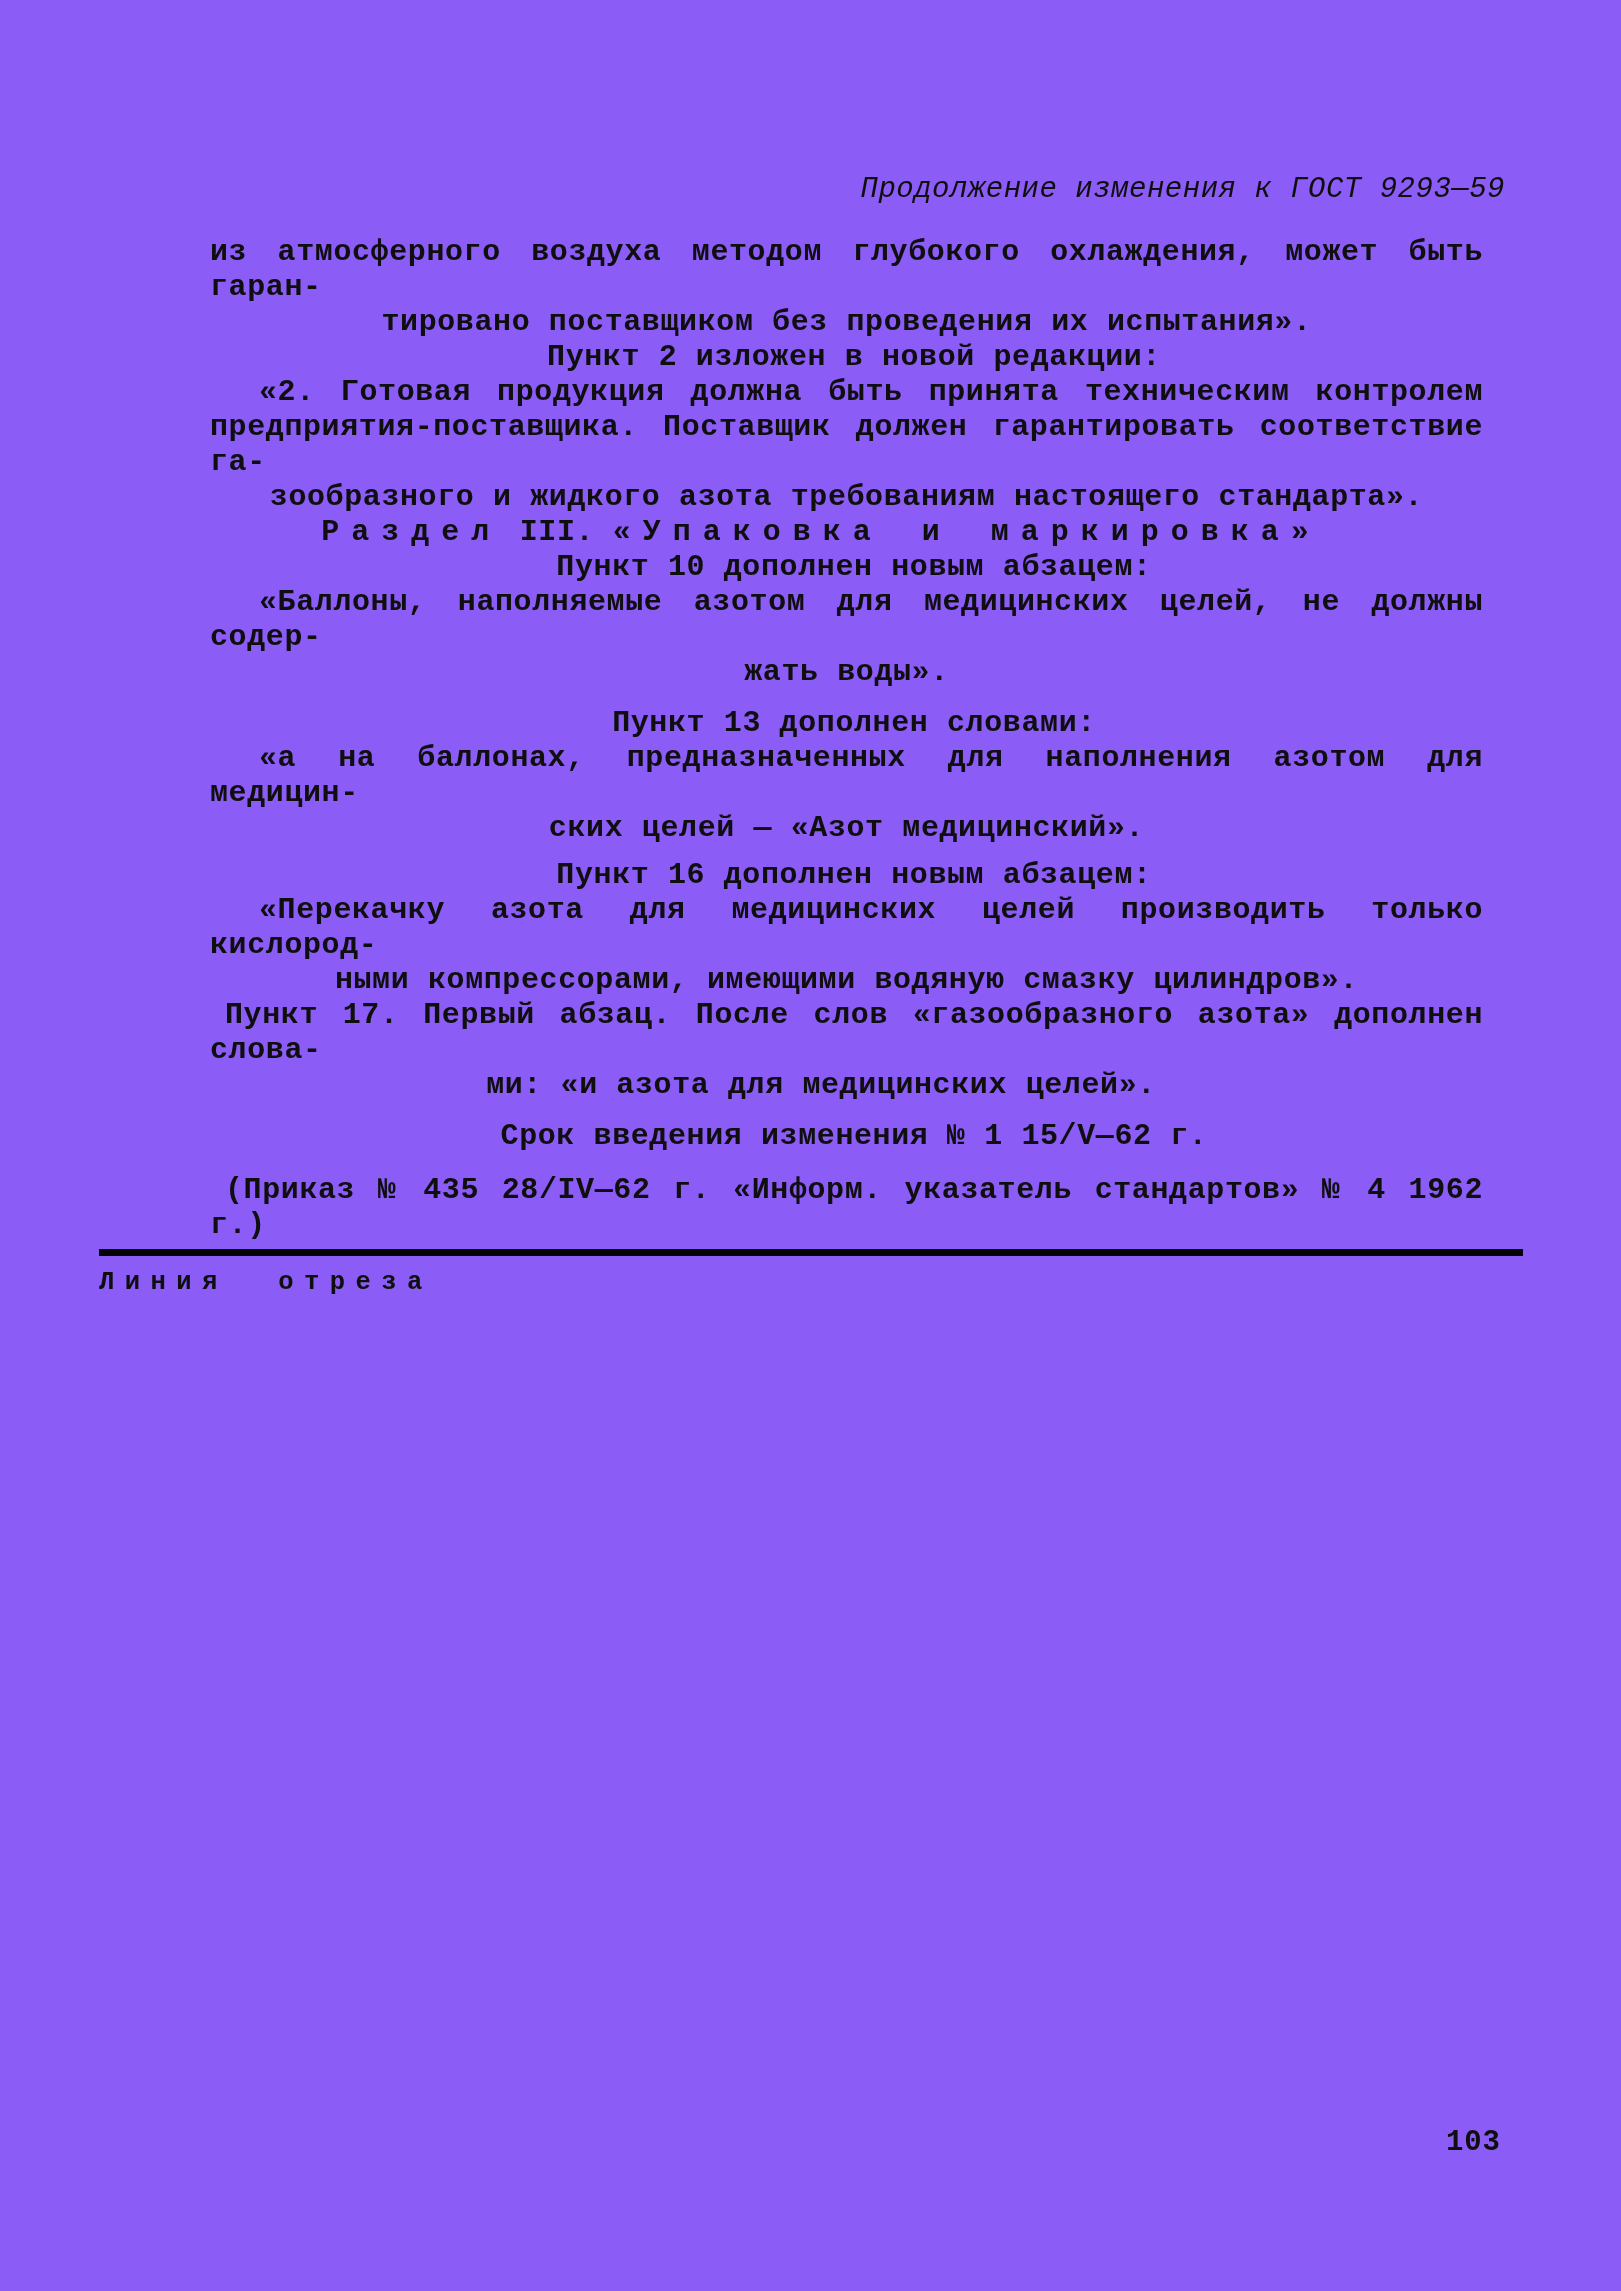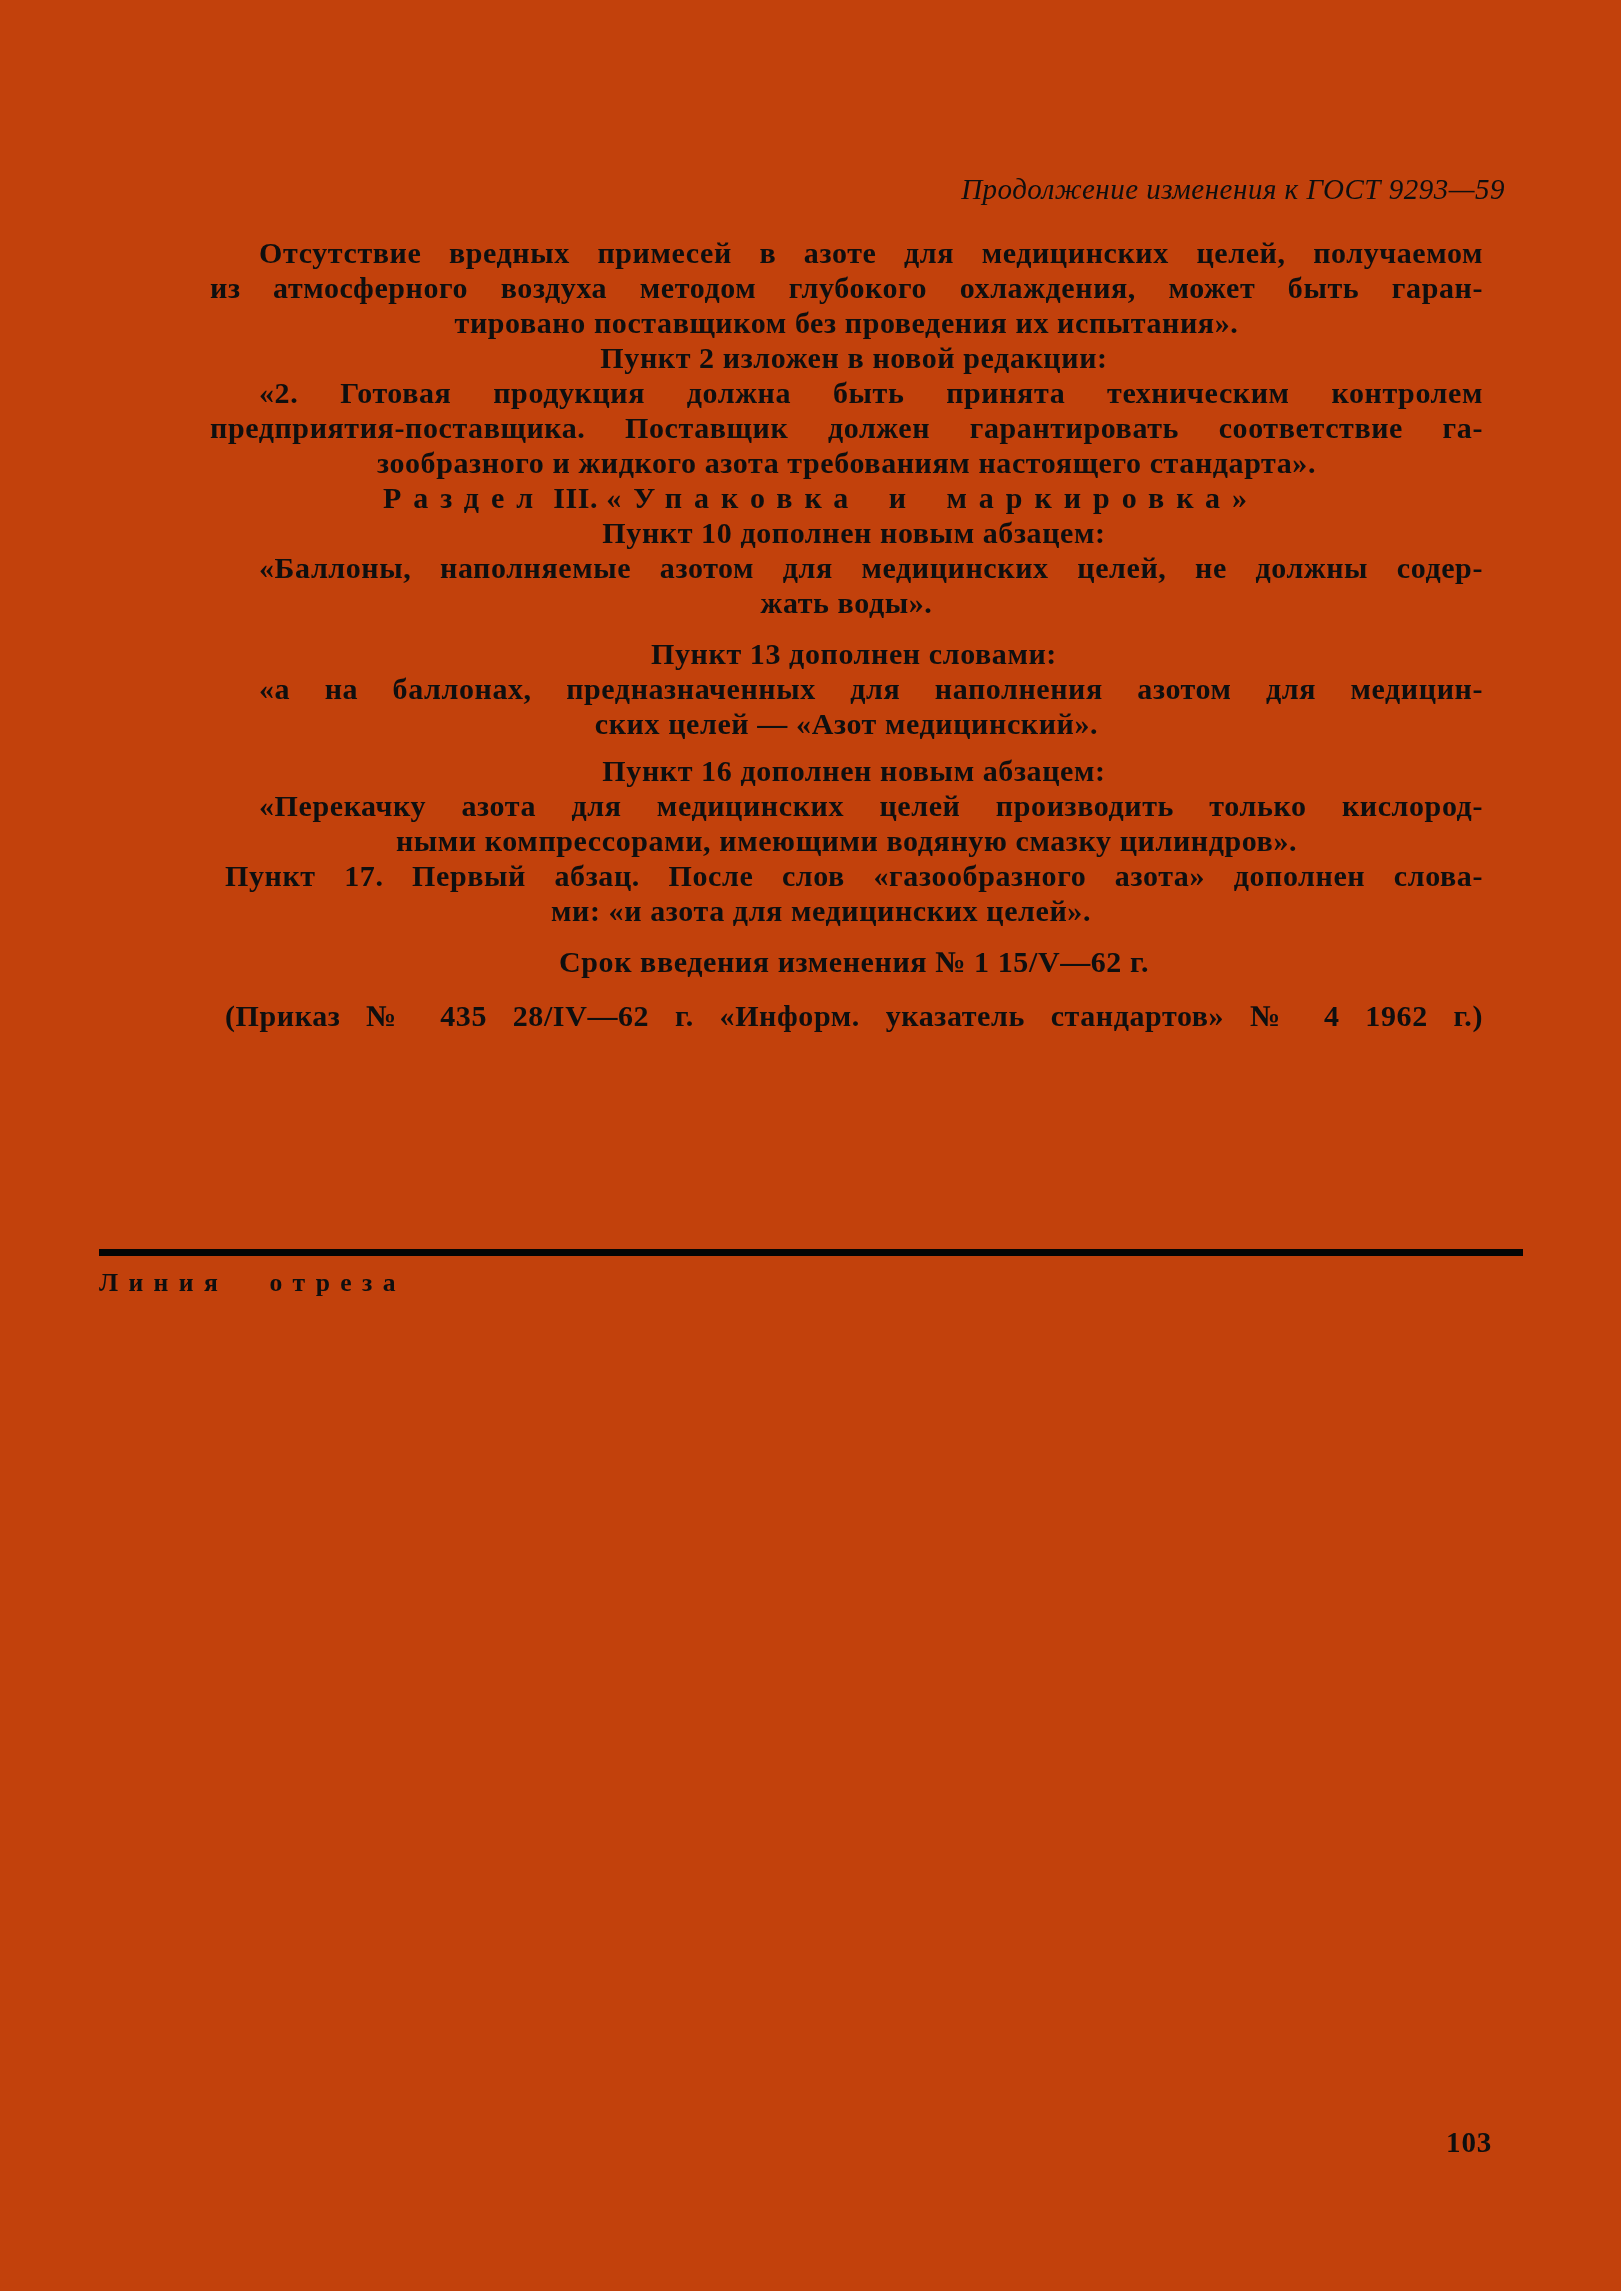--- a/index.html
+++ b/index.html
@@ -1,20 +1,20 @@
 <!DOCTYPE html>
 <html style="font-size:15px"><head>
 <meta charset="utf-8">
 <style>
   html,body { margin:0; padding:0; background:#e8e8e8; }
   .page {
     position:relative;
     width:1621px; height:2291px;
-    background:#c2410c;
-    font-family:Liberation Serif, serif;
+    background:#8b5cf6;
+    font-family:Liberation Mono, monospace;
     color:#0f0f0f;
     overflow:hidden;
   }
   .header {
     position:absolute;
     top:173px; left:210px; right:116px;
     text-align:right;
     font-style:italic;
     font-size:29px;
     letter-spacing:0.5px;
@@ -62,21 +62,20 @@
     margin-left:47px;
   }
 </style>
 </head>
 <body>
 
 <div class="page">
   <div class="header">Продолжение изменения к ГОСТ 9293—59</div>
 
   <div class="body">
-      <div class="ln ind j">Отсутствие вредных примесей в азоте для медицинских целей, получаемом</div>
       <div class="ln j">из атмосферного воздуха методом глубокого охлаждения, может быть гаран-</div>
       <div class="ln">тировано поставщиком без проведения их испытания».</div>
       <div class="ln ind-s">Пункт 2 изложен в новой редакции:</div>
       <div class="ln ind j">«2. Готовая продукция должна быть принята техническим контролем</div>
       <div class="ln j">предприятия-поставщика. Поставщик должен гарантировать соответствие га-</div>
       <div class="ln">зообразного и жидкого азота требованиям настоящего стандарта».</div>
       <div class="ln out"><span class="sp">Раздел</span><span class="seg"> III. </span><span class="sp">«Упаковка и маркировка»</span></div>
       <div class="ln ind-s">Пункт 10 дополнен новым абзацем:</div>
       <div class="ln ind j">«Баллоны, наполняемые азотом для медицинских целей, не должны содер-</div>
       <div class="ln">жать воды».</div>

